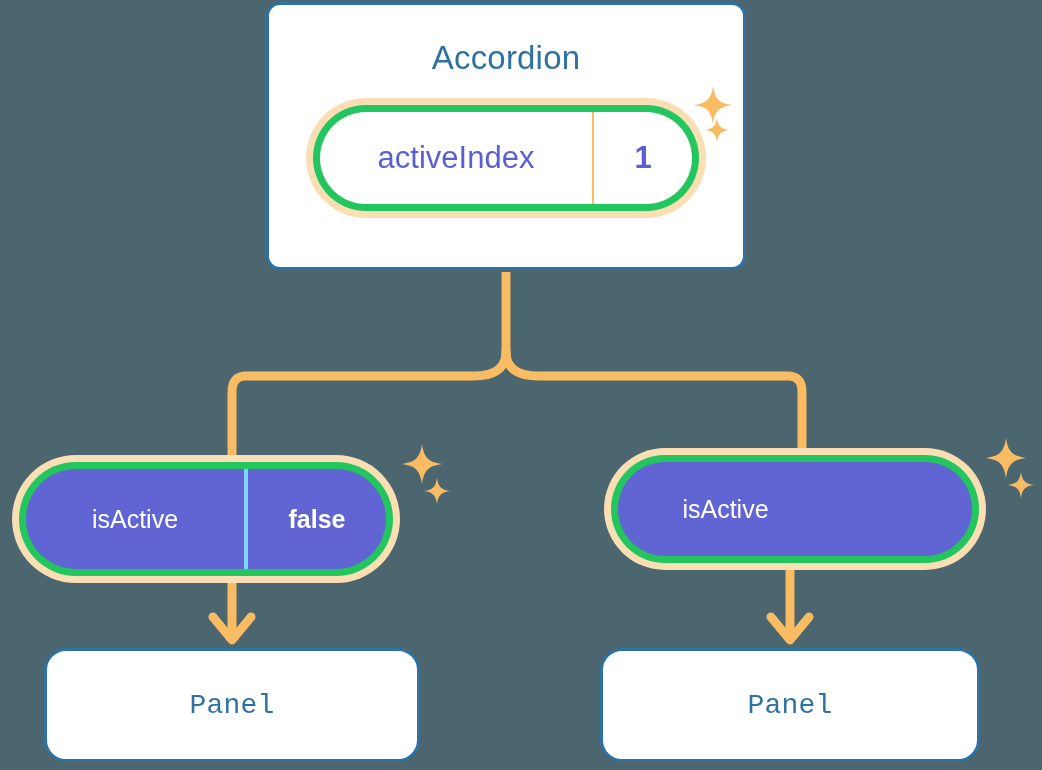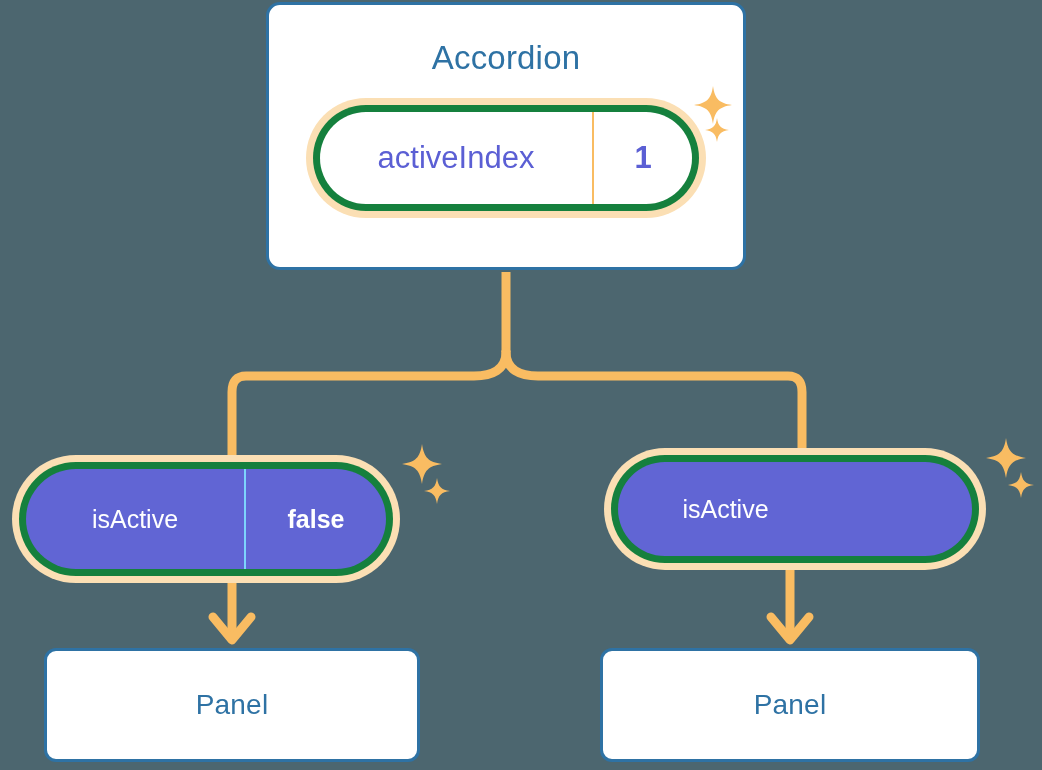--- a/index.html
+++ b/index.html
@@ -59,21 +59,22 @@
     left: 0;
     width: 100%;
     text-align: center;
   }
 
   .panel-card {
     height: 114px;
     display: flex;
     align-items: center;
     justify-content: center;
-    border-radius: 12px;
+    border-radius: 22px;
+    font-family: Liberation Mono, monospace;
   }
   .panel-card .card-title {
     font-size: 28px;
   }
   #panel-left  { left: 44px;  top: 648px; width: 376px; }
   #panel-right { left: 600px; top: 648px; width: 380px; }
 
   
   
   .pill {
@@ -81,21 +82,21 @@
     box-sizing: border-box;
     background: #fbdfb4;            
     border-radius: 999px;
     padding: 7px;
     z-index: 4;
   }
   .pill-ring {
     box-sizing: border-box;
     width: 100%;
     height: 100%;
-    background: #15803d;            
+    background: #22c55e;            
     border-radius: 999px;
     padding: 7px;
   }
   .pill-body {
     box-sizing: border-box;
     width: 100%;
     height: 100%;
     border-radius: 999px;
     display: flex;
     align-items: stretch;
@@ -121,21 +122,21 @@
   #pill-root .pill-body { background: #ffffff; }
   #pill-root .pill-key,
   #pill-root .pill-value { color: #5b5fd4; font-size: 31px; }
   #pill-root .pill-key   { flex: 0 0 272px; }
   #pill-root .pill-value { flex: 1 1 auto; border-left: 2px solid #f9bc62; }
 
   
   .pill-child .pill-body { background: #6165d4; }
   .pill-child .pill-key,
   .pill-child .pill-value { color: #ffffff; font-size: 25px; }
-  .pill-child .pill-value { border-left: 2px solid #7dd3fc; }
+  .pill-child .pill-value { border-left: 4px solid #7dd3fc; }
 
   #pill-left {
     left: 12px;
     top: 455px;
     width: 388px;
     height: 128px;
   }
   #pill-left .pill-key   { flex: 0 0 218px; }
   #pill-left .pill-value { flex: 1 1 auto; }
 

